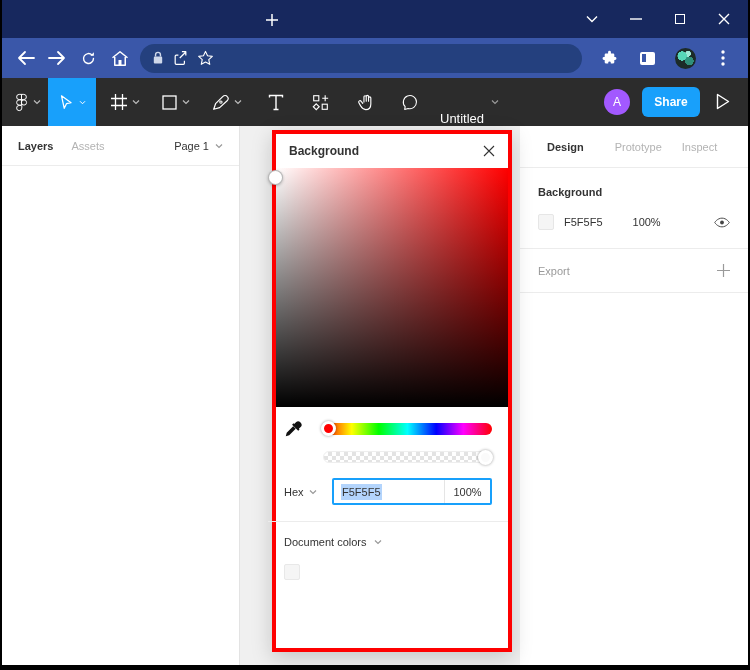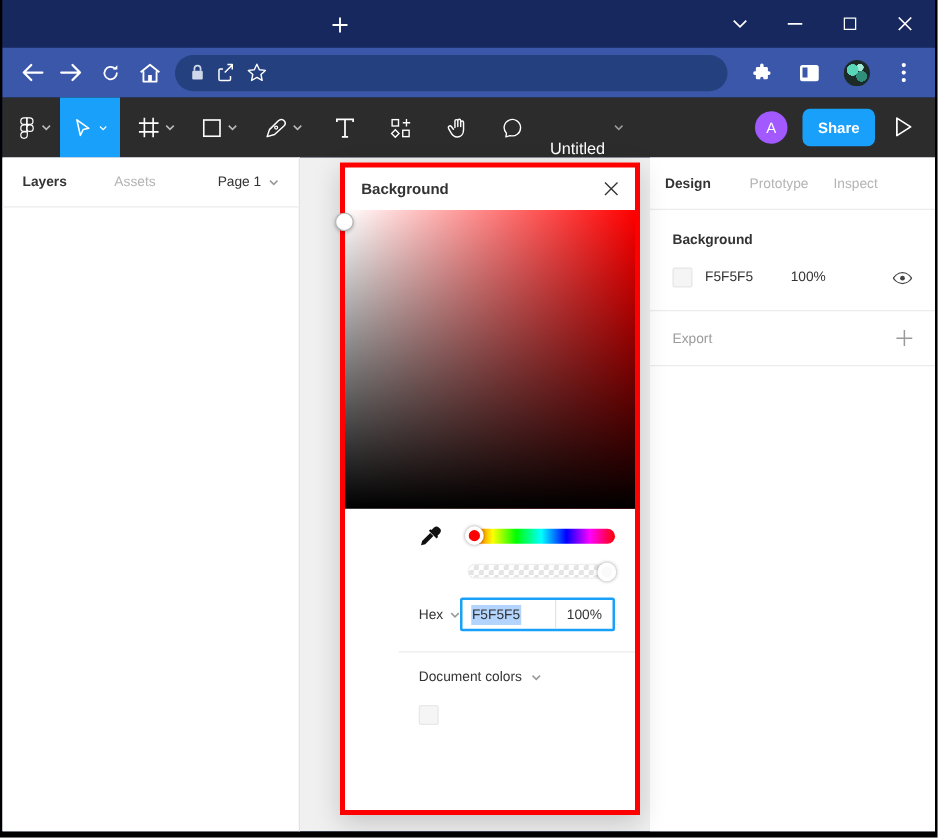--- a/index.html
+++ b/index.html
@@ -48,27 +48,27 @@
       background:#a259ff; color:#fff; font-size:12px; display:flex; align-items:center; justify-content:center; }
   .share-btn { position:absolute; left:640px; top:9px; width:58px; height:30px; background:#18a0fb;
       border:none; border-radius:6px; color:#fff; font-size:12px; font-weight:bold;
       font-family:"Liberation Sans",sans-serif; }
   .present { position:absolute; left:714px; top:15px; }
 
   
   .content { position:relative; height:539px; background:#f0f0f0; }
   .left-sidebar { position:absolute; left:0; top:0; width:238px; height:100%; background:#fff;
       border-right:1px solid #e3e3e3; }
-  .panel-header { height:40px; display:flex; align-items:center; padding:4px 16px; border-bottom:1px solid #ececec;gap:20px; }
+  .panel-header { height:40px; display:flex; align-items:center; padding:4px 16px; border-bottom:1px solid #ececec; }
   .t-active { font-size:11px; font-weight:bold; color:#333; }
   .t-dim { font-size:11px; color:#b3b3b3; margin-left:18px; }
   .page-sel { margin-left:auto; display:flex; align-items:center; gap:6px; font-size:11px; color:#333; }
 
   .right-panel { position:absolute; right:0; top:0; width:228px; height:100%; background:#fff; }
-  .rp-tabs { height:42px; display:flex; align-items:center; padding:0 12px; gap:20px; border-bottom:1px solid #ececec; }
+  .rp-tabs { height:42px; display:flex; align-items:center; padding:0 27px; gap:20px; border-bottom:1px solid #ececec; }
   .rp-section { padding:18px; }
   .sec-title { font-size:11px; font-weight:bold; color:#333; }
   .fill-row { display:flex; align-items:center; margin-top:16px; }
   .swatch { width:16px; height:16px; background:#f5f5f5; border:1px solid #e6e6e6; border-radius:2px; }
   .fill-hex { font-size:11px; color:#333; margin-left:10px; }
   .fill-op { font-size:11px; color:#333; margin-left:30px; }
   .eye { margin-left:auto; }
   .hdiv { height:1px; background:#ececec; }
   .export-row { height:44px; display:flex; align-items:center; padding:0 18px; border-bottom:1px solid #ececec; }
   .export-lbl { font-size:11px; color:#9a9a9a; }
@@ -76,21 +76,21 @@
   
   .picker { position:absolute; left:270px; top:4px; width:240px; height:522px; background:#fff;
       border:4px solid #fe0000; box-shadow:0 6px 20px rgba(0,0,0,.18); }
   .picker-header { height:34px; display:flex; align-items:center; padding:0 13px; }
   .picker-title { font-size:12px; font-weight:bold; color:#333; flex:1; }
   .sv-area { height:239px; position:relative;
       background:linear-gradient(to bottom, rgba(0,0,0,0) 0%, #000 100%),
                  linear-gradient(to right, #fff 0%, #f00 100%); }
   .sv-handle { position:absolute; left:-8px; top:2px; width:15px; height:15px; border-radius:50%;
       background:#fff; border:1px solid rgba(0,0,0,.28); box-shadow:0 1px 3px rgba(0,0,0,.25); }
-  .controls { padding:13px 16px 0 20px;margin-left:39px; }
+  .controls { padding:13px 16px 0 8px; }
   .slider-row { display:flex; align-items:center; }
   .eyedropper { width:22px; }
   .track { flex:1; height:12px; border-radius:6px; position:relative; margin-left:17px; }
   .hue-track { background:linear-gradient(to right,#f00 0%,#ff0 17%,#0f0 33%,#0ff 50%,#00f 67%,#f0f 83%,#f00 100%); }
   .alpha-track { margin-top:13px; border:1px solid #eee; background-color:#fff;
       background-image:linear-gradient(45deg,#e3e3e3 25%,transparent 25%,transparent 75%,#e3e3e3 75%),
                        linear-gradient(45deg,#e3e3e3 25%,transparent 25%,transparent 75%,#e3e3e3 75%);
       background-size:8px 8px; background-position:0 0,4px 4px; }
   .handle { position:absolute; top:-2px; width:15px; height:15px; border-radius:50%;
       border:3px solid #fff; box-shadow:0 0 3px rgba(0,0,0,.4); }

